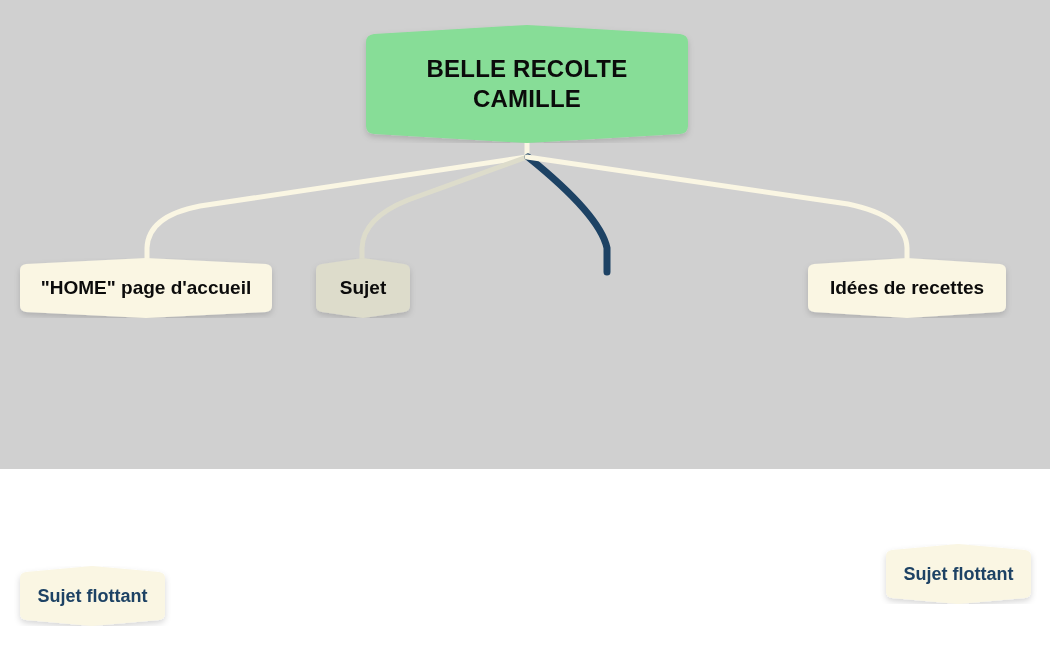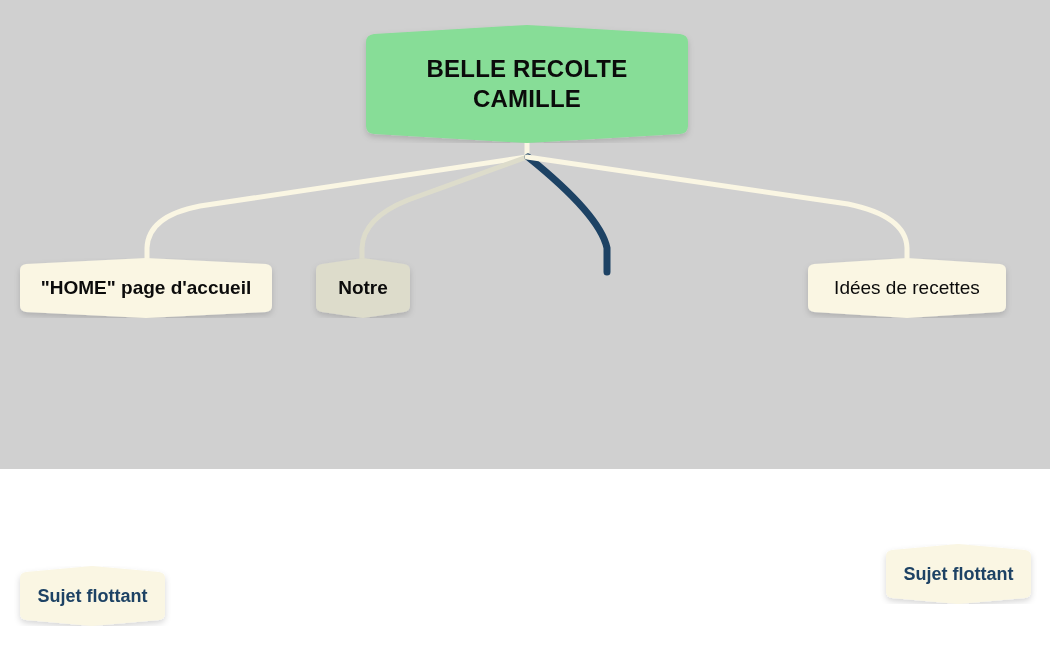--- a/index.html
+++ b/index.html
@@ -89,21 +89,21 @@
     color: #ffffff;
     line-height: 1.34;
     padding: 0 28px;
   }
 
   #node-recettes { left: 802px; top: 258px; width: 210px; height: 60px; }
   #node-recettes .node-label {
     justify-content: center;
     text-align: center;
     font-size: 19px;
-    font-weight: normal;
+    font-weight: bold;
     color: #0b0b0b;
     padding: 0 22px;
   }
 
   
   #node-float-left { left: 14px; top: 566px; width: 157px; height: 60px; }
   #node-float-left .node-label {
     justify-content: center;
     text-align: center;
     font-size: 18px;
@@ -156,21 +156,21 @@
     <svg class="node-shape" viewBox="0 0 264 60" preserveAspectRatio="none" xmlns="http://www.w3.org/2000/svg">
       <path filter="url(#nodeShadow)" d="M 6,12 Q 6,7 12,6 L 132,0 L 252,6 Q 258,7 258,12 L 258,48 Q 258,53 252,54 L 132,60 L 12,54 Q 6,53 6,48 Z" fill="#faf6e3"></path>
     </svg>
     <div class="node-label">"HOME" page d'accueil</div>
   </div>
 
   <div class="node" id="node-panier">
     <svg class="node-shape" viewBox="0 0 106 60" preserveAspectRatio="none" xmlns="http://www.w3.org/2000/svg">
       <path filter="url(#nodeShadow)" d="M 6,12 Q 6,7 12,6 L 53,0 L 94,6 Q 100,7 100,12 L 100,48 Q 100,53 94,54 L 53,60 L 12,54 Q 6,53 6,48 Z" fill="#dddccb"></path>
     </svg>
-    <div class="node-label">Notre</div>
+    <div class="node-label">Sujet</div>
   </div>
 
 
   <div class="node" id="node-recettes">
     <svg class="node-shape" viewBox="0 0 210 60" preserveAspectRatio="none" xmlns="http://www.w3.org/2000/svg">
       <path filter="url(#nodeShadow)" d="M 6,12 Q 6,7 12,6 L 105,0 L 198,6 Q 204,7 204,12 L 204,48 Q 204,53 198,54 L 105,60 L 12,54 Q 6,53 6,48 Z" fill="#faf6e3"></path>
     </svg>
     <div class="node-label">Idées de recettes</div>
   </div>
 

